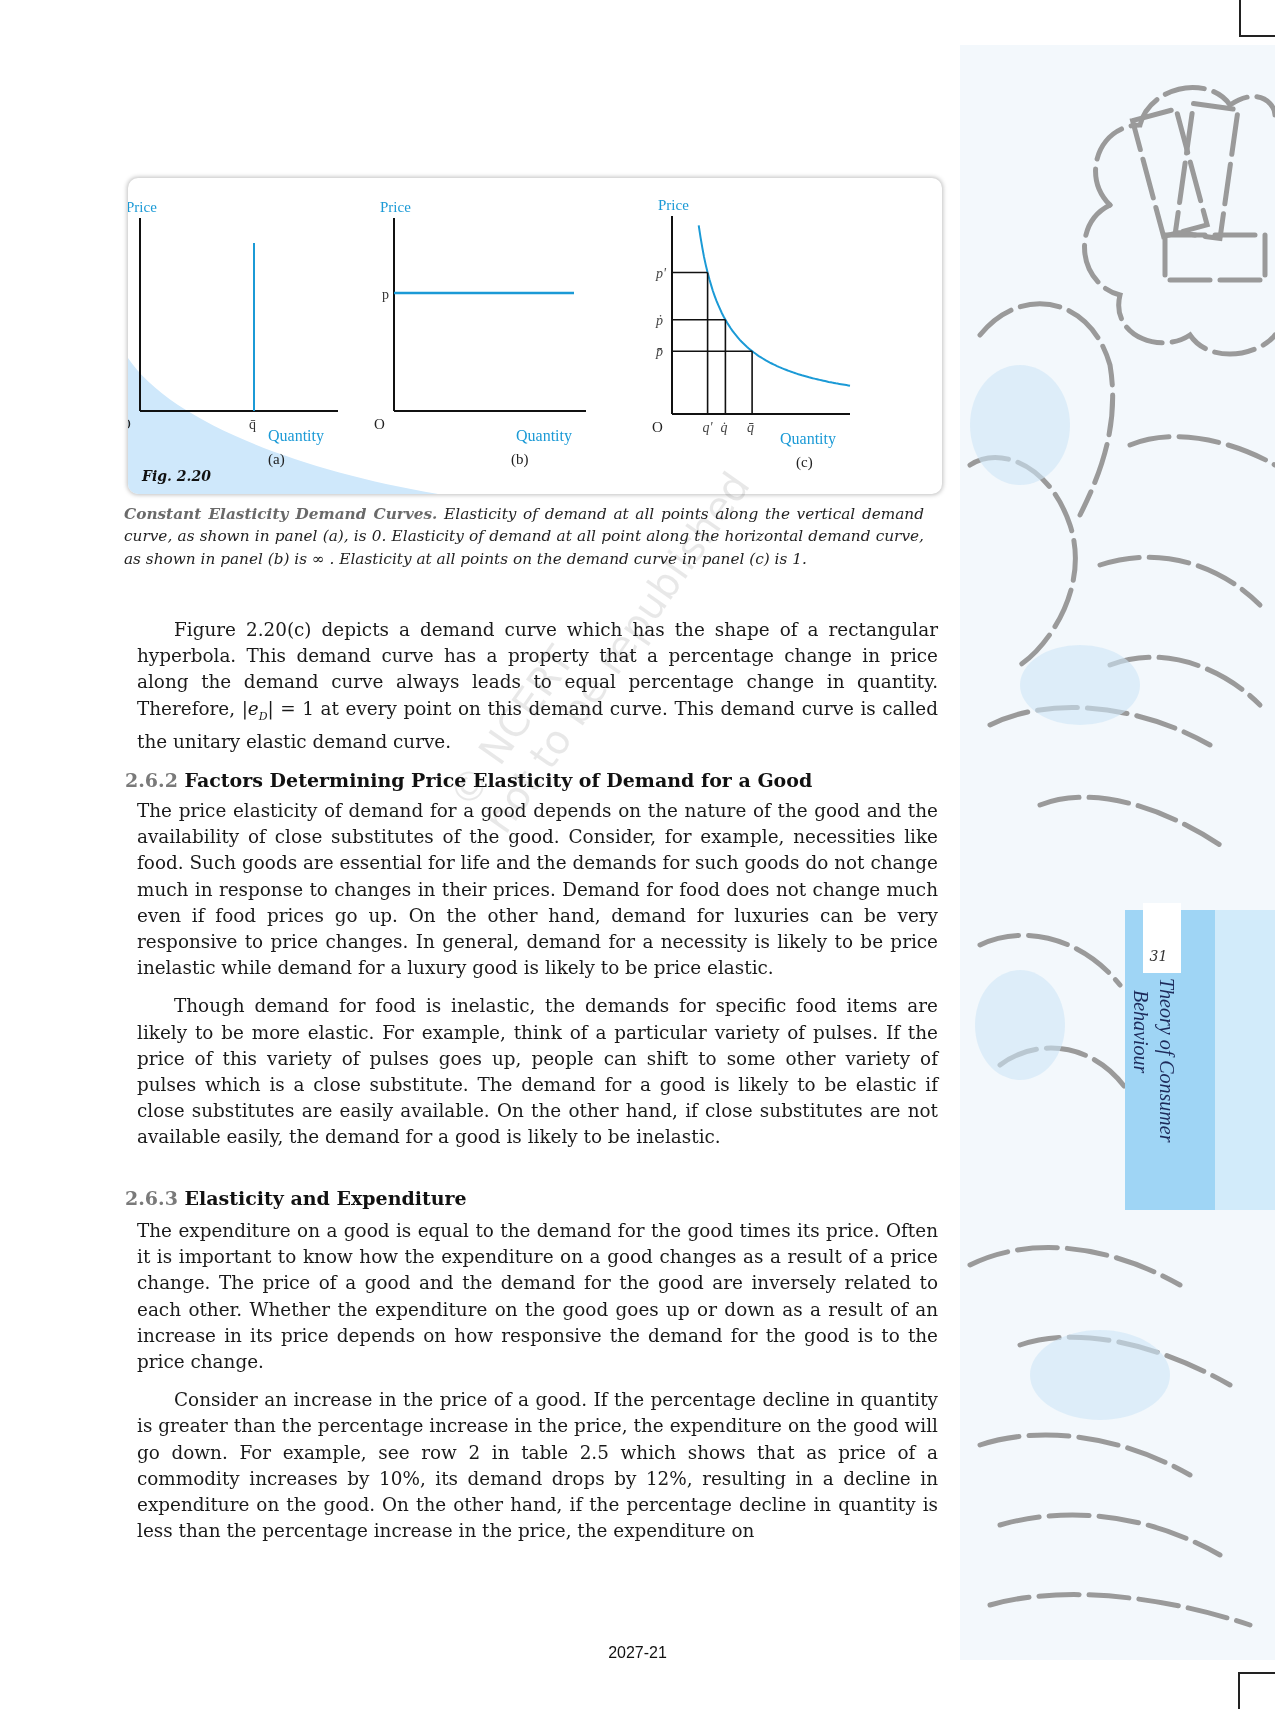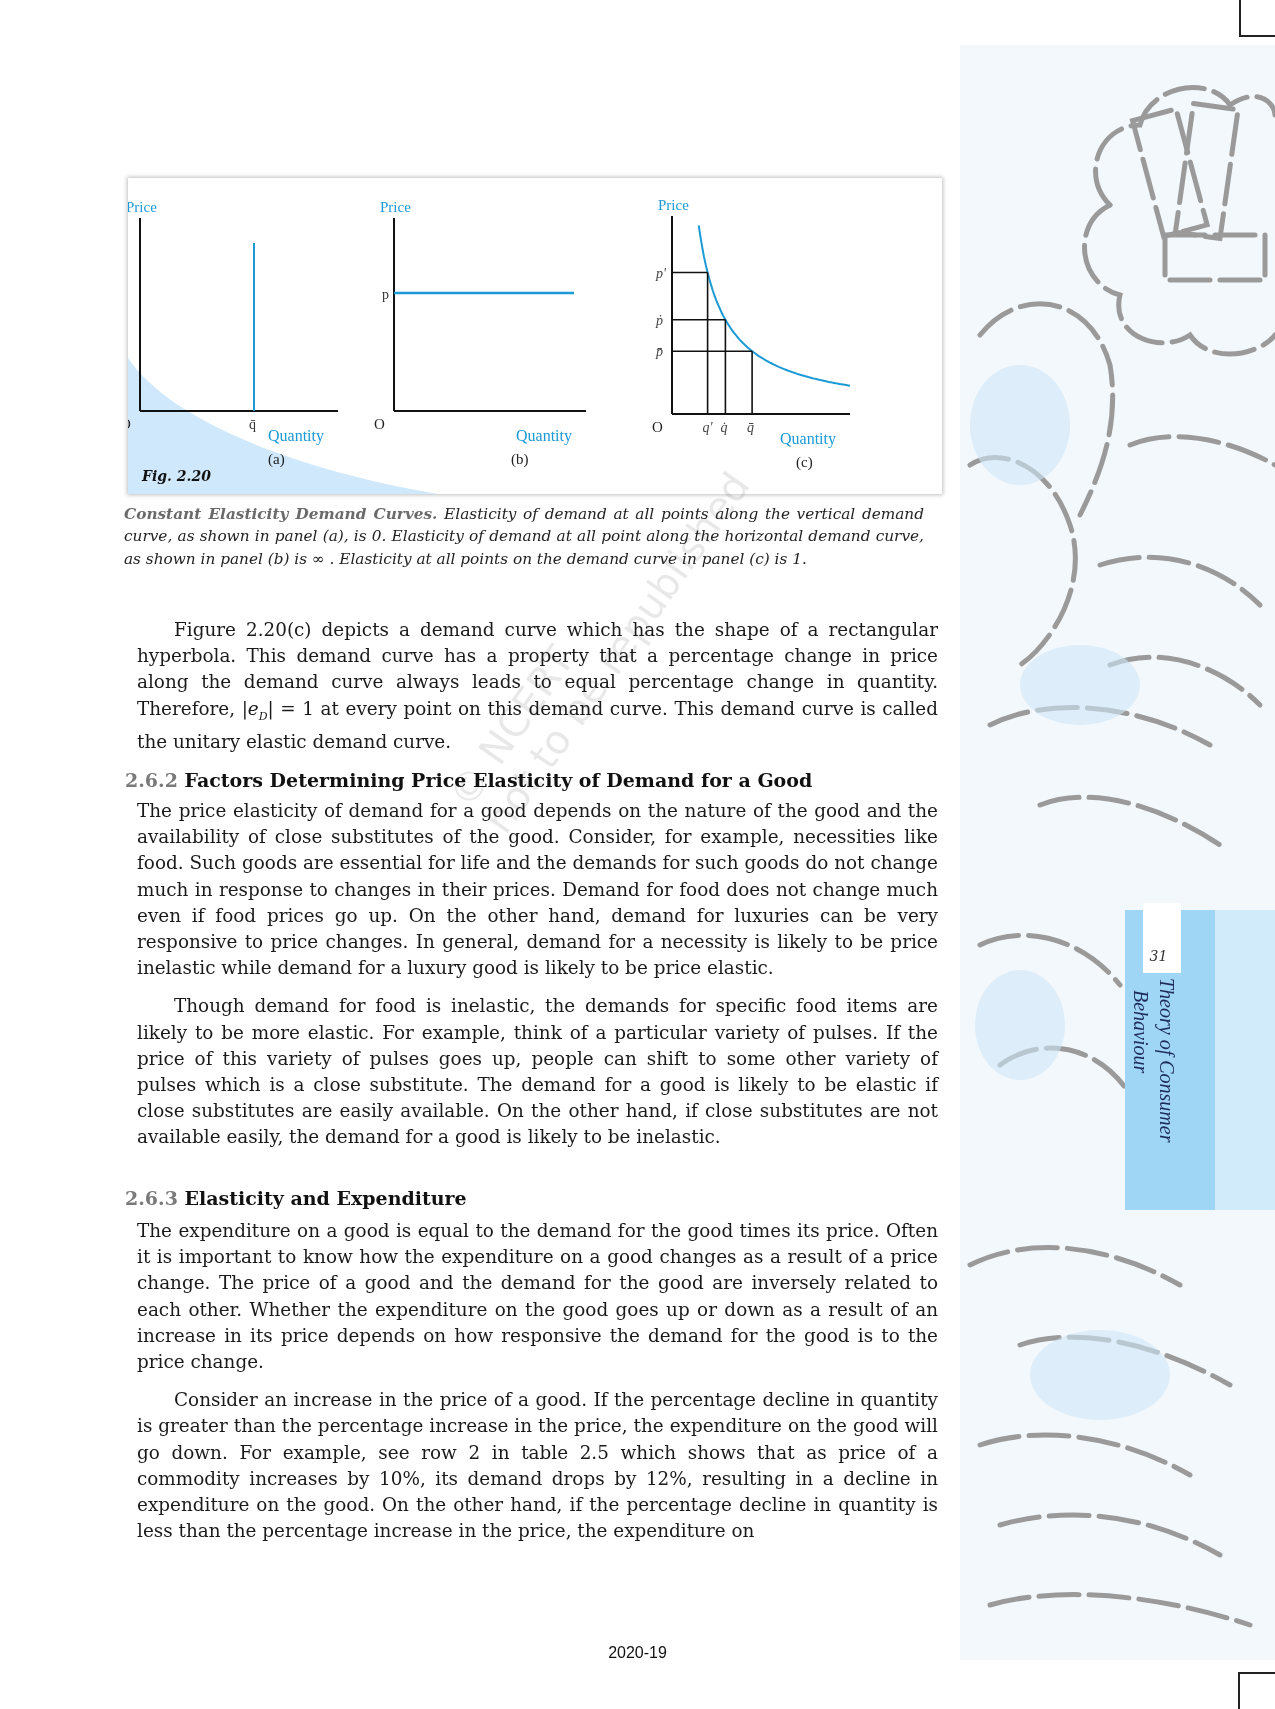--- a/index.html
+++ b/index.html
@@ -14,21 +14,21 @@
   .side-tab { position:absolute; left:1125px; top:910px; width:90px; height:300px; background:#9fd5f5; }
   .side-tab2 { position:absolute; left:1215px; top:910px; width:60px; height:300px; background:#d2ebfa; }
   .page-box { position:absolute; left:1143px; top:903px; width:38px; height:70px; background:#fff; }
   .page-num { position:absolute; left:1143px; top:948px; width:31px; text-align:center;
               font-family:"DejaVu Serif", serif; font-style:italic; font-size:14px; color:#333; }
   .chapter { position:absolute; left:1180px; top:978px; transform-origin:0 0; transform:rotate(90deg);
              font-family:"Liberation Serif", serif; font-style:italic; font-size:20px; color:#1d2a5a;
              line-height:26px; white-space:nowrap; }
   
   .fig-box { position:absolute; left:128px; top:178px; width:814px; height:316px; background:#fff;
-             border-radius:0; box-shadow:0 0 4px 1px rgba(0,0,0,0.25); overflow:hidden; }
+             border-radius:10px; box-shadow:0 0 4px 1px rgba(0,0,0,0.25); overflow:hidden; }
   .fig-svg { position:absolute; left:0; top:0; }
   .fig-label { position:absolute; left:14px; top:290px; font-family:"DejaVu Serif", serif; font-weight:bold;
                font-style:italic; font-size:14px; color:#111; }
   .caption { position:absolute; left:124px; top:503px; width:800px; font-family:"DejaVu Serif", serif;
              font-style:italic; font-size:15.3px; line-height:22.3px; color:#222; text-align:justify; }
   .caption .lead { font-weight:bold; color:#6a6a6a; }
   .body-text { position:absolute; left:125px; width:825px; font-family:"DejaVu Serif", serif;
                font-size:18.4px; line-height:26.2px; color:#1a1a1a; text-align:justify; }
   .body-text p { margin:12px; }
   .indent { text-indent:37px; }
@@ -157,13 +157,13 @@
 <div class="heading" style="top:1175px;">
   <span class="num">2.6.3</span>
   <span>Elasticity and Expenditure</span>
 </div>
 
 <div class="body-text" style="top:1206px;">
   <p>The expenditure on a good is equal to the demand for the good times its price. Often it is important to know how the expenditure on a good changes as a result of a price change. The price of a good and the demand for the good are inversely related to each other. Whether the expenditure on the good goes up or down as a result of an increase in its price depends on how responsive the demand for the good is to the price change.</p>
   <p class="indent">Consider an increase in the price of a good. If the percentage decline in quantity is greater than the percentage increase in the price, the expenditure on the good will go down. For example, see row 2 in table 2.5 which shows that as price of a commodity increases by 10%, its demand drops by 12%, resulting in a decline in expenditure on the good. On the other hand, if the percentage decline in quantity is less than the percentage increase in the price, the expenditure on</p>
 </div>
 
-<div class="footer">2020-19</div>
+<div class="footer">2027-21</div>
 
 </body></html>

